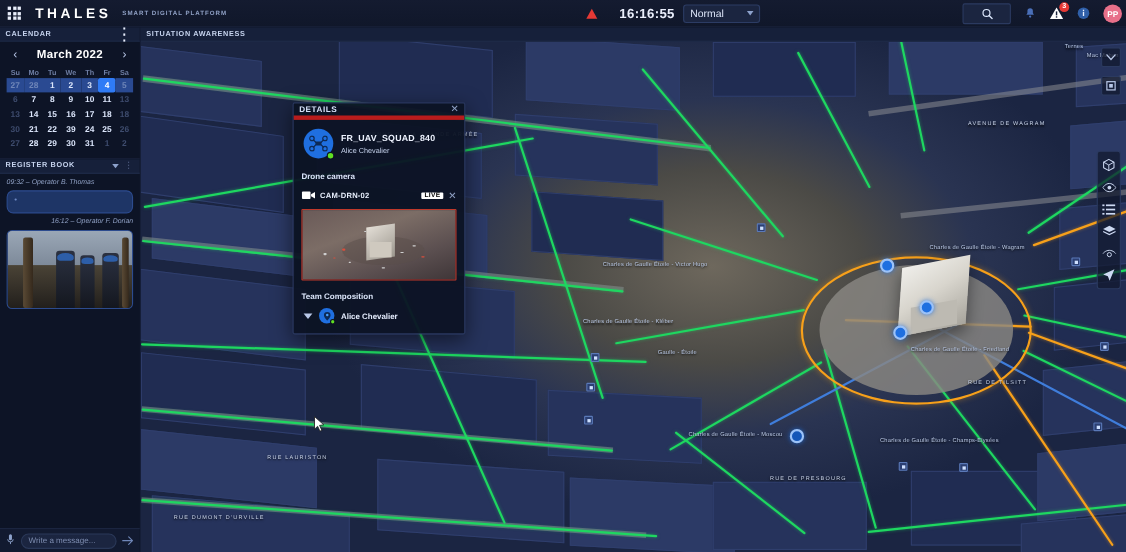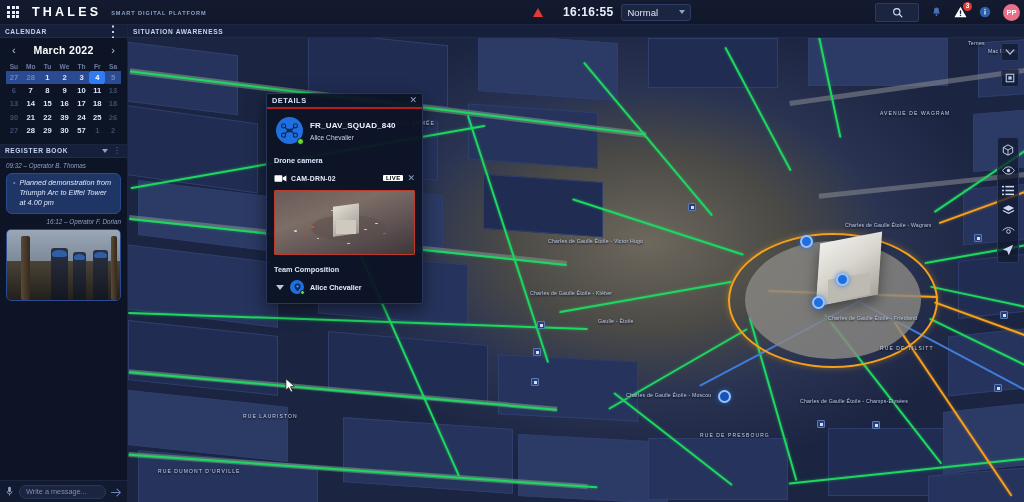--- a/index.html
+++ b/index.html
@@ -189,21 +189,21 @@
   .cursor-arrow { position:absolute; left:157px; top:340px; z-index:60; }
 
   
   .details {
     position: absolute; left: 138px; top: 68px; width: 157px;
     background: rgba(12,19,36,.95); border: 1px solid #28365c; border-radius: 2px;
     z-index: 50; box-shadow: 0 6px 18px rgba(0,0,0,.5);
   }
   .dt-head {
     height: 15px; display: flex; align-items: center; justify-content: space-between;
-    padding: 0 5px; border-bottom: 2px solid #b91c1c;
+    padding: 0 5px; border-bottom: 4px solid #b91c1c;
   }
   .dt-title { font-size: 7.4px; font-weight: 700; letter-spacing: .5px; color: #d6e1f8; }
   .x { font-size: 9px; color: #8fa0c4; cursor: pointer; line-height:1; }
   .dt-select {
     height: 17px; display: flex; align-items: center; justify-content: space-between;
     padding: 0 6px; font-size: 7.4px; color: #d3dff6; border-bottom: 1px solid #1d2947; cursor:pointer;
   }
   .squad-row { display: flex; align-items: center; gap: 7px; padding: 8px 7px 9px 9px; }
   .squad-av {
     width: 27px; height: 27px; border-radius: 50%; background: #1f6fe0; position: relative;
@@ -365,42 +365,41 @@
               <td class="">39</td>
               <td class="">24</td>
               <td class="">25</td>
               <td class="mute">26</td>
             </tr>
             <tr>
               <td class="mute">27</td>
               <td class="">28</td>
               <td class="">29</td>
               <td class="">30</td>
-              <td class="">57</td>
+              <td class="">31</td>
               <td class="mute">1</td>
               <td class="mute">2</td>
             </tr>
           </tbody>
       </table>
     </div>
 
     <div class="register">
       <div class="panel-head">
         <span class="panel-title">REGISTER BOOK</span>
         <span class="panel-tools">
           <span class="chev"></span>
           <span class="dots">⋮</span>
         </span>
       </div>
       <div class="rb-body">
 
         <div class="rb-meta">09:32 – Operator B. Thomas</div>
         <div class="bubble">
           <span class="bullet">•</span>
-          <span>Planned demonstration from Triumph Arc to Eiffel Tower at 4.00 pm</span>
         </div>
 
         <div class="rb-meta right">16:12 – Operator F. Dorian</div>
         <div class="rb-photo">
           <div class="sky"></div>
           <div class="ground"></div>
           <div class="post" style="left:14px;"></div>
           <div class="fig" style="left:44px; width:17px; height:52px;"></div>
           <div class="hat" style="left:45px; top:20px; width:15px; height:7px;"></div>
           <div class="fig" style="left:66px; width:13px; height:48px;"></div>

